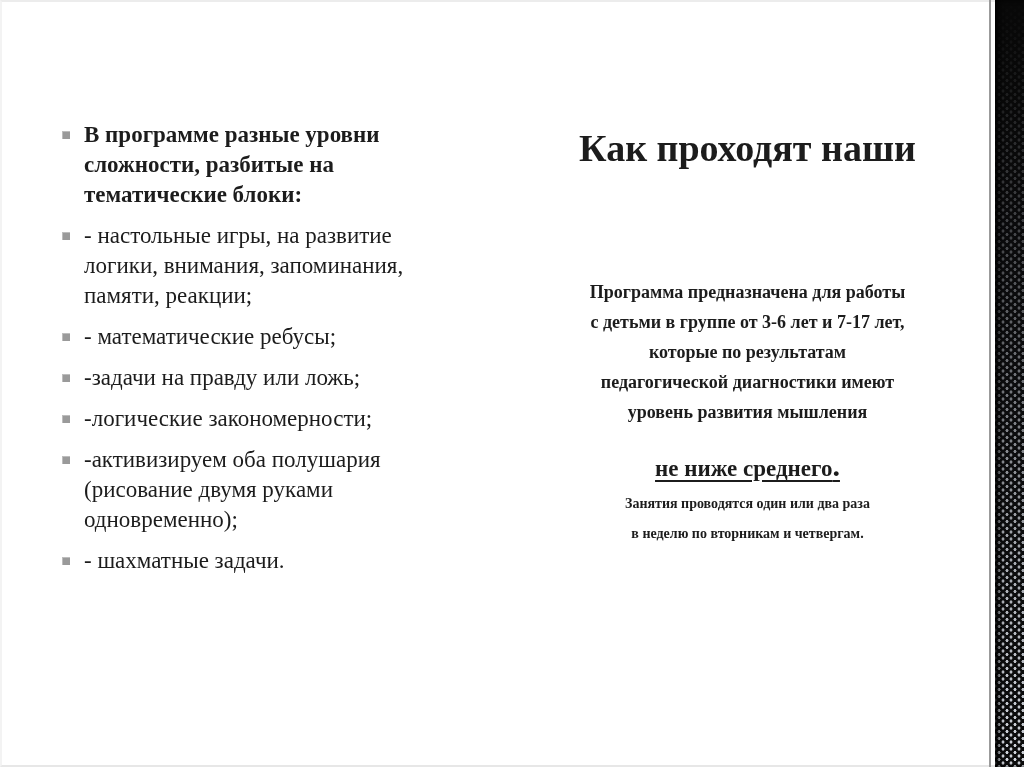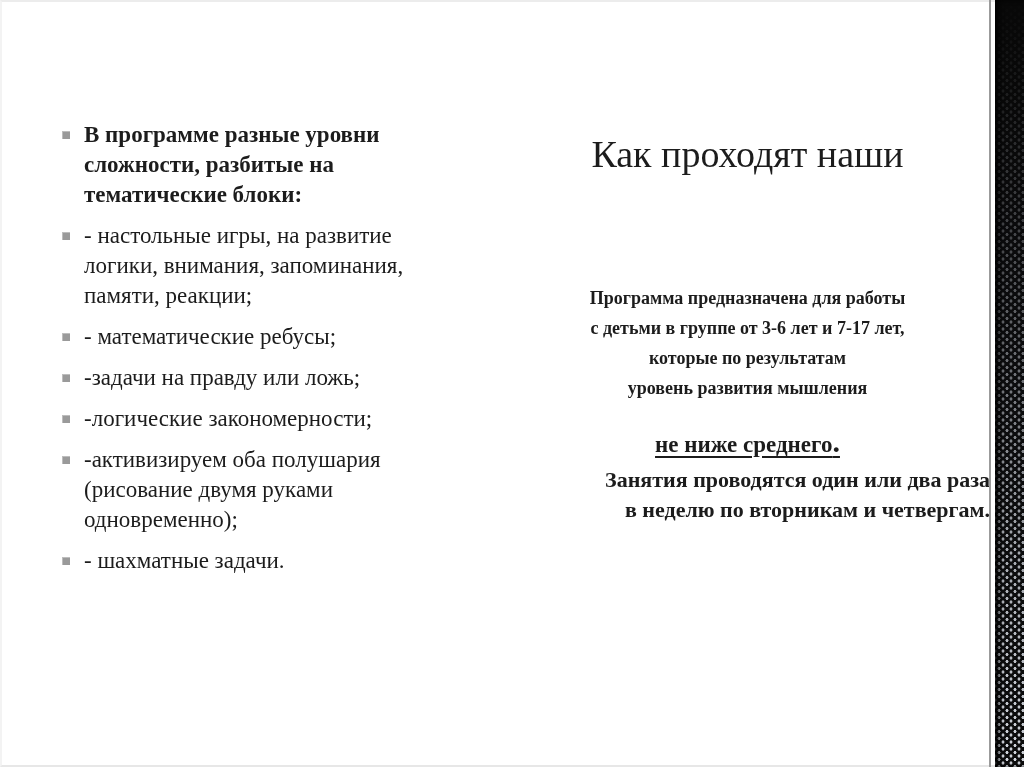--- a/index.html
+++ b/index.html
@@ -58,23 +58,23 @@
   
   .right-col {
     position: absolute;
     left: 505px;
     top: 0;
     width: 485px;
     padding-top: 116px;
     text-align: center;
   }
   .slide-title {
-    margin: 14px;
+    margin: 8px;
     font-size: 38px;
-    font-weight: normal;
+    font-weight: bold;
     line-height: 49px;
     white-space: nowrap;
   }
   .para {
     margin-top: 104px;
     font-size: 18px;
     font-weight: bold;
     line-height: 30px;
   }
   .para div, .slide-title div { white-space: nowrap; }
@@ -88,24 +88,23 @@
   .underline-row .u {
     text-decoration: underline;
     text-decoration-thickness: 2px;
     text-underline-offset: 4px;
   }
   .underline-row .dot-suffix {
     font-size: 30px;
   }
   .schedule {
     margin-top: 4px;
-    font-size: 22px;
+    font-size: 14px;
     font-weight: bold;
     line-height: 30px;
-    text-align: right;
   }
   .schedule div { white-space: nowrap; }
 
   
   .divider-line {
     position: absolute;
     top: 0;
     right: 33px;
     width: 2px;
     height: 100%;
@@ -174,20 +173,21 @@
 
   <div class="right-col">
     <h1 class="slide-title">
         <div>Как проходят наши</div>
       </h1>
 
     <div class="para">
         <div>Программа предназначена для работы</div>
         <div>с детьми в группе от 3-6 лет и 7-17 лет,</div>
         <div>которые по результатам</div>
+        <div>педагогической диагностики имеют</div>
         <div>уровень развития мышления</div>
       </div>
 
     <div class="underline-row">
       <span class="u"><span>не ниже среднего</span><span class="dot-suffix">.</span></span>
     </div>
 
     <div class="schedule">
         <div>Занятия проводятся один или два раза</div>
         <div>в неделю по вторникам и четвергам.</div>

